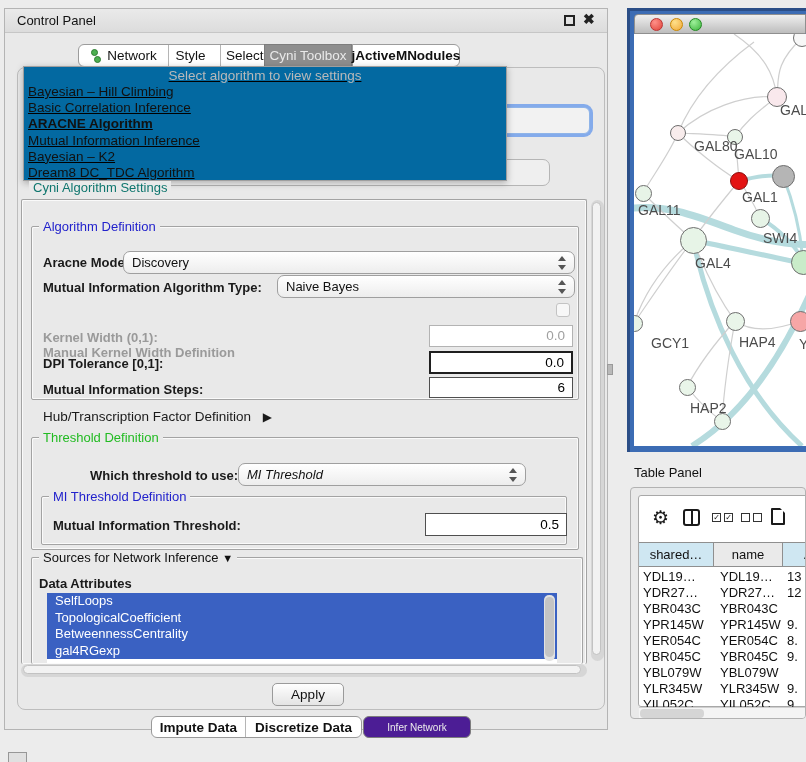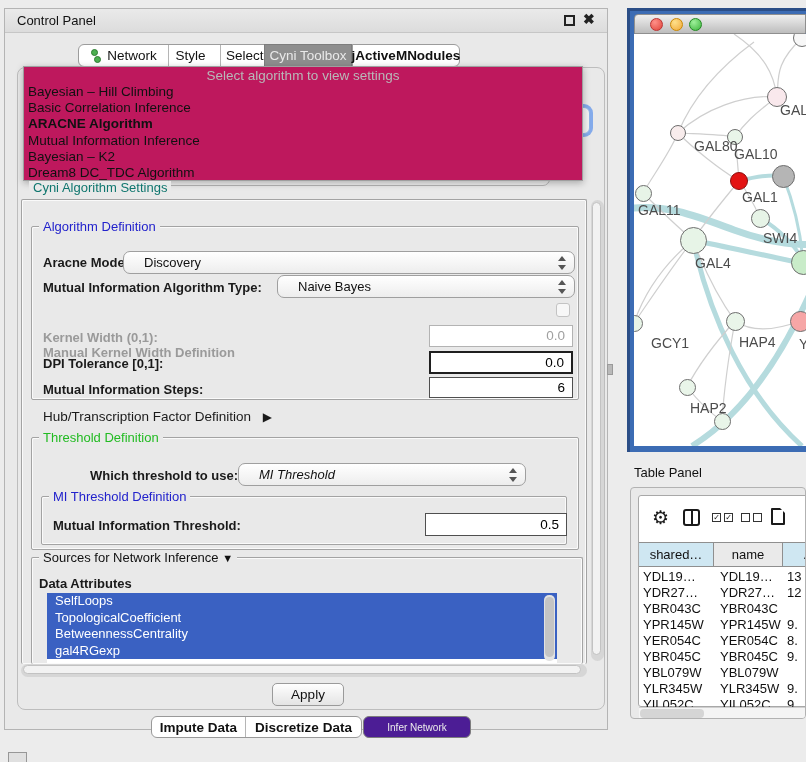--- a/index.html
+++ b/index.html
@@ -33,33 +33,33 @@
   .content-panel { left:12px; top:58px; width:588px; height:643px; border:1px solid #bdbdbd; border-radius:8px;
                    background:#e9e9e9; }
 
   
   .combo-behind-focus { left:45px; top:98px; width:540px; height:27px; border-radius:6px; background:#f2f2f2;
                         border:1px solid #8fb4e8; box-shadow:0 0 0 3px rgba(98,150,235,.75); }
   .combo-behind-gray { left:45px; top:150px; width:500px; height:27px; border-radius:7px; background:#efefef;
                        border:1px solid #b5b5b5; color:#a8a8a8; font-size:13px; line-height:26px; padding-left:12px; }
 
   
-  .dropdown { left:18px; top:57px; width:560px; height:115px; background:#be185d; border:1px solid #9f9f9f;
-              box-shadow:0 2px 7px rgba(0,0,0,.28); }
+  .dropdown { left:18px; top:57px; width:484px; height:115px; background:#0369a1; border:1px solid #9f9f9f;
+              box-shadow:0 2px 7px rgba(0,0,0,.28);text-decoration:underline; }
   .dd-placeholder { width:100%; text-align:center; color:#b9b9b9; font-size:13.5px; height:16px; line-height:16px; margin-top:1px; }
   .dd-item { font-size:13.5px; color:#111; height:16.2px; line-height:16.2px; padding-left:4px; white-space:nowrap; }
   .dd-bold { font-weight:bold; }
 
   
   .grp { border:1px solid #a3a3a3; border-radius:2px; box-shadow:1px 1px 0 #fafafa inset, -1px -1px 0 #fafafa inset; }
   .grp-title { font-size:13px; background:#e9e9e9; padding:0 4px; line-height:13px; }
   .lbl { font-size:13px; font-weight:bold; color:#1a1a1a; white-space:nowrap; }
   .lbl-dis { color:#9a9a9a; }
   .combo { background:linear-gradient(#ffffff,#ededed); border:1px solid #9f9f9f; border-radius:7px;
-           font-size:13px; color:#111; line-height:21px; padding-left:20px; }
+           font-size:13px; color:#111; line-height:21px; padding-left:8px; }
   .stepper { position:absolute; right:8px; top:4px; width:9px; height:14px; }
   .stepper::before { content:""; position:absolute; left:1px; top:0; border-left:4px solid transparent;
                      border-right:4px solid transparent; border-bottom:5px solid #555; }
   .stepper::after { content:""; position:absolute; left:1px; bottom:0; border-left:4px solid transparent;
                     border-right:4px solid transparent; border-top:5px solid #555; }
   .field { font-size:13.5px; text-align:right; padding-right:7px; background:#fff; }
   .scroll-track { background:#d6d6d6; border-radius:7px; }
   .scroll-thumb { position:absolute; background:#f2f2f2; border:1px solid #c2c2c2; border-radius:6px; }
 
   .list-box { background:#fff; overflow:hidden; }

